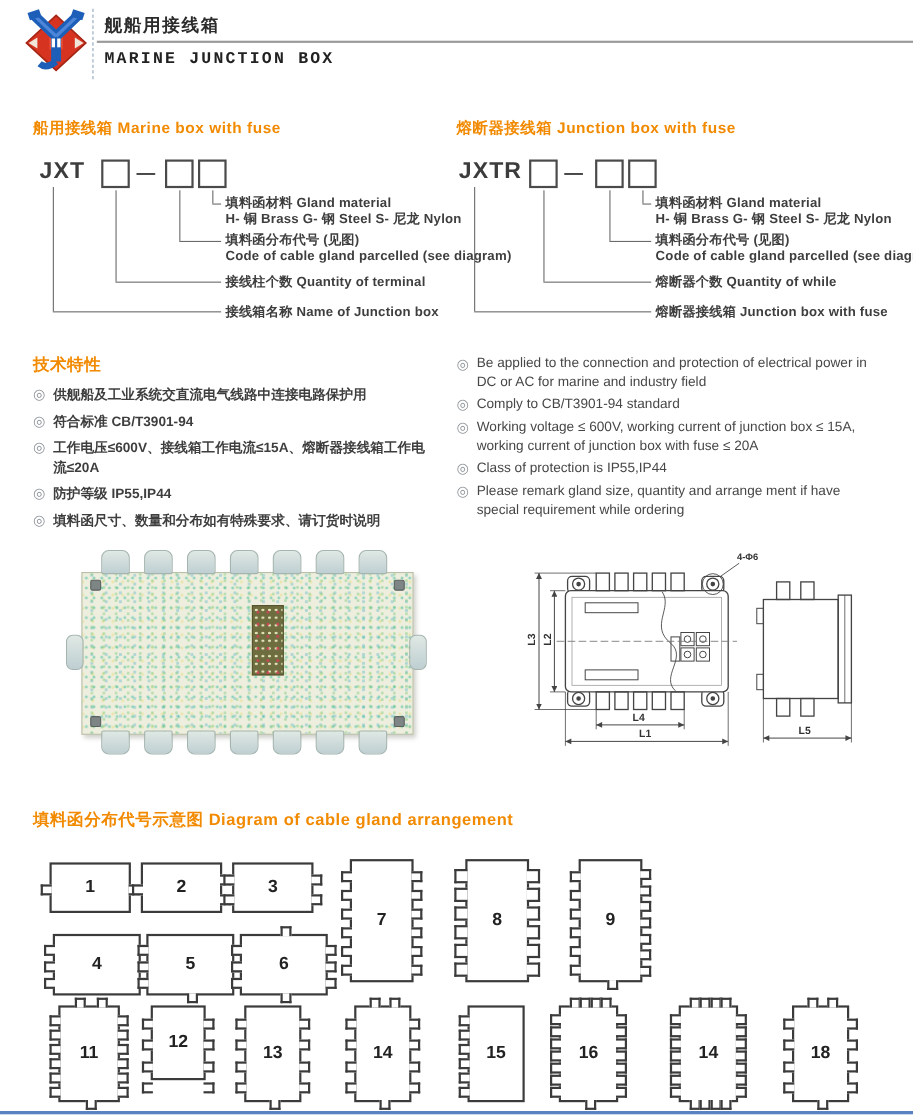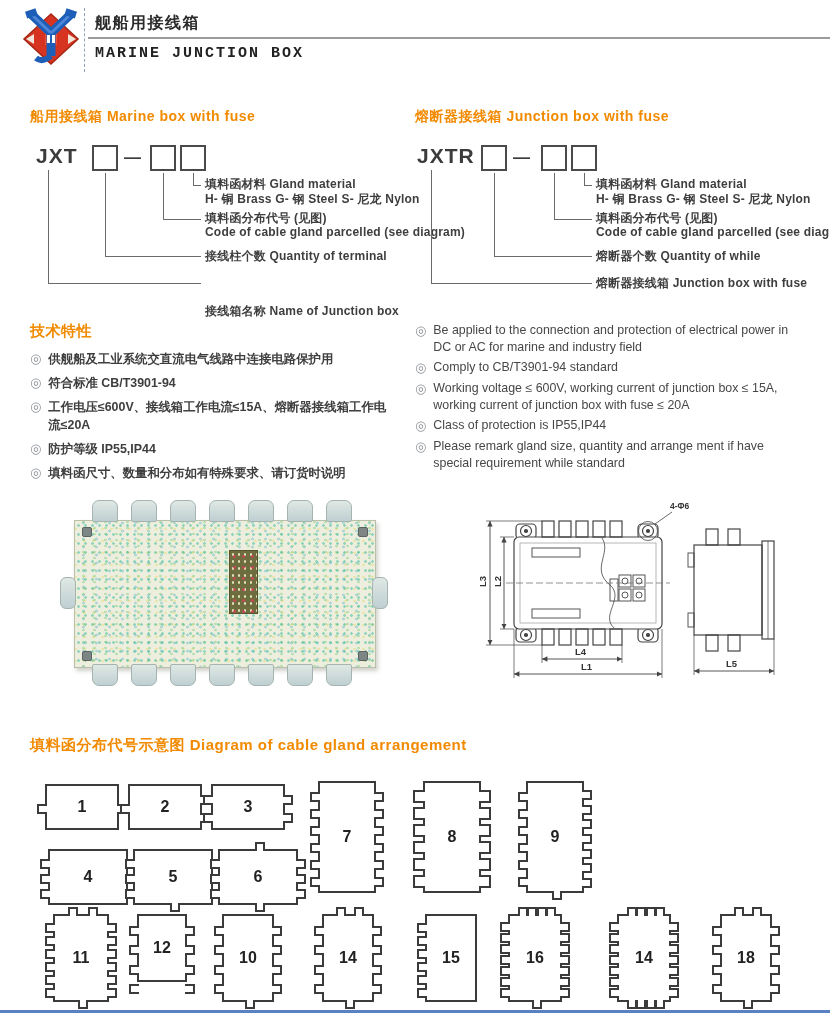--- a/index.html
+++ b/index.html
@@ -116,21 +116,21 @@
     <span class="hline" style="left:133px;top:79px;width:38px;"></span>
     <span class="vline" style="left:75px;top:33px;height:83px;"></span>
     <span class="hline" style="left:75px;top:116px;width:96px;"></span>
     <span class="vline" style="left:18px;top:30px;height:113px;"></span>
     <span class="hline" style="left:18px;top:143px;width:153px;"></span>
     <span class="lbl" style="left:175px;top:36px;">填料函材料  Gland material</span>
     <span class="lbl" style="left:175px;top:51px;">H- 铜 Brass    G- 钢 Steel    S- 尼龙 Nylon</span>
     <span class="lbl" style="left:175px;top:70px;">填料函分布代号 (见图)</span>
     <span class="lbl" style="left:175px;top:85px;">Code of cable gland parcelled (see diagram)</span>
     <span class="lbl" style="left:175px;top:108px;">接线柱个数 Quantity of terminal</span>
-    <span class="lbl" style="left:175px;top:135px;margin-top:28px;">接线箱名称 Name of Junction box</span>
+    <span class="lbl" style="left:175px;top:135px;">接线箱名称 Name of Junction box</span>
   </div>
 
   <div class="model" style="left:415px;top:140px;">
     <span class="prefix" style="left:2px;top:4px;">JXTR</span>
     <span class="mbox" style="left:66px;top:5px;"></span>
     <span class="dash" style="left:98px;top:8px;">—</span>
     <span class="mbox" style="left:126px;top:5px;"></span>
     <span class="mbox" style="left:156px;top:5px;"></span>
     <span class="vline" style="left:169px;top:33px;height:12px;"></span>
     <span class="hline" style="left:169px;top:45px;width:8px;"></span>
@@ -187,21 +187,21 @@
         <div class="bullet-row">
           <span class="bullet-icon">◎</span>
           <span class="bullet-text">Working voltage ≤ 600V, working current of junction box ≤ 15A, working current of junction box with fuse ≤ 20A</span>
         </div>
         <div class="bullet-row">
           <span class="bullet-icon">◎</span>
           <span class="bullet-text">Class of protection is IP55,IP44</span>
         </div>
         <div class="bullet-row">
           <span class="bullet-icon">◎</span>
-          <span class="bullet-text">Please remark gland size, quantity and arrange ment if have special requirement while standard</span>
+          <span class="bullet-text">Please remark gland size, quantity and arrange ment if have special requirement while ordering</span>
         </div>
       </div>
   </div>
 
   <div class="photo">
     <div class="body"></div>
     <div id="photo-glands">
         <div class="pg top" style="left: 30px;"></div>
         <div class="pg bot" style="left: 30px;"></div>
         <div class="pg top" style="left: 69px;"></div>
@@ -443,21 +443,21 @@
         <i class="tab l" style="top: 9.75px;"></i>
         <i class="tab l" style="top: 29.25px;"></i>
         <i class="tab l" style="top: 48.75px;"></i>
         <i class="tab l" style="top: 68.25px;"></i>
         <i class="tab r" style="top: 9.75px;"></i>
         <i class="tab r" style="top: 29.25px;"></i>
         <i class="tab r" style="top: 48.75px;"></i>
         <i class="tab r" style="top: 68.25px;"></i>
       </div>
       <div class="gland-box" style="left: 222px; top: 144px; width: 52px; height: 88px;">
-        <span class="gland-num">10</span>
+        <span class="gland-num">13</span>
         <i class="tab l" style="top: 9.75px;"></i>
         <i class="tab l" style="top: 29.25px;"></i>
         <i class="tab l" style="top: 48.75px;"></i>
         <i class="tab l" style="top: 68.25px;"></i>
         <i class="tab r" style="top: 9.75px;"></i>
         <i class="tab r" style="top: 29.25px;"></i>
         <i class="tab r" style="top: 48.75px;"></i>
         <i class="tab r" style="top: 68.25px;"></i>
         <i class="tab b" style="left: 21px;"></i>
       </div>

